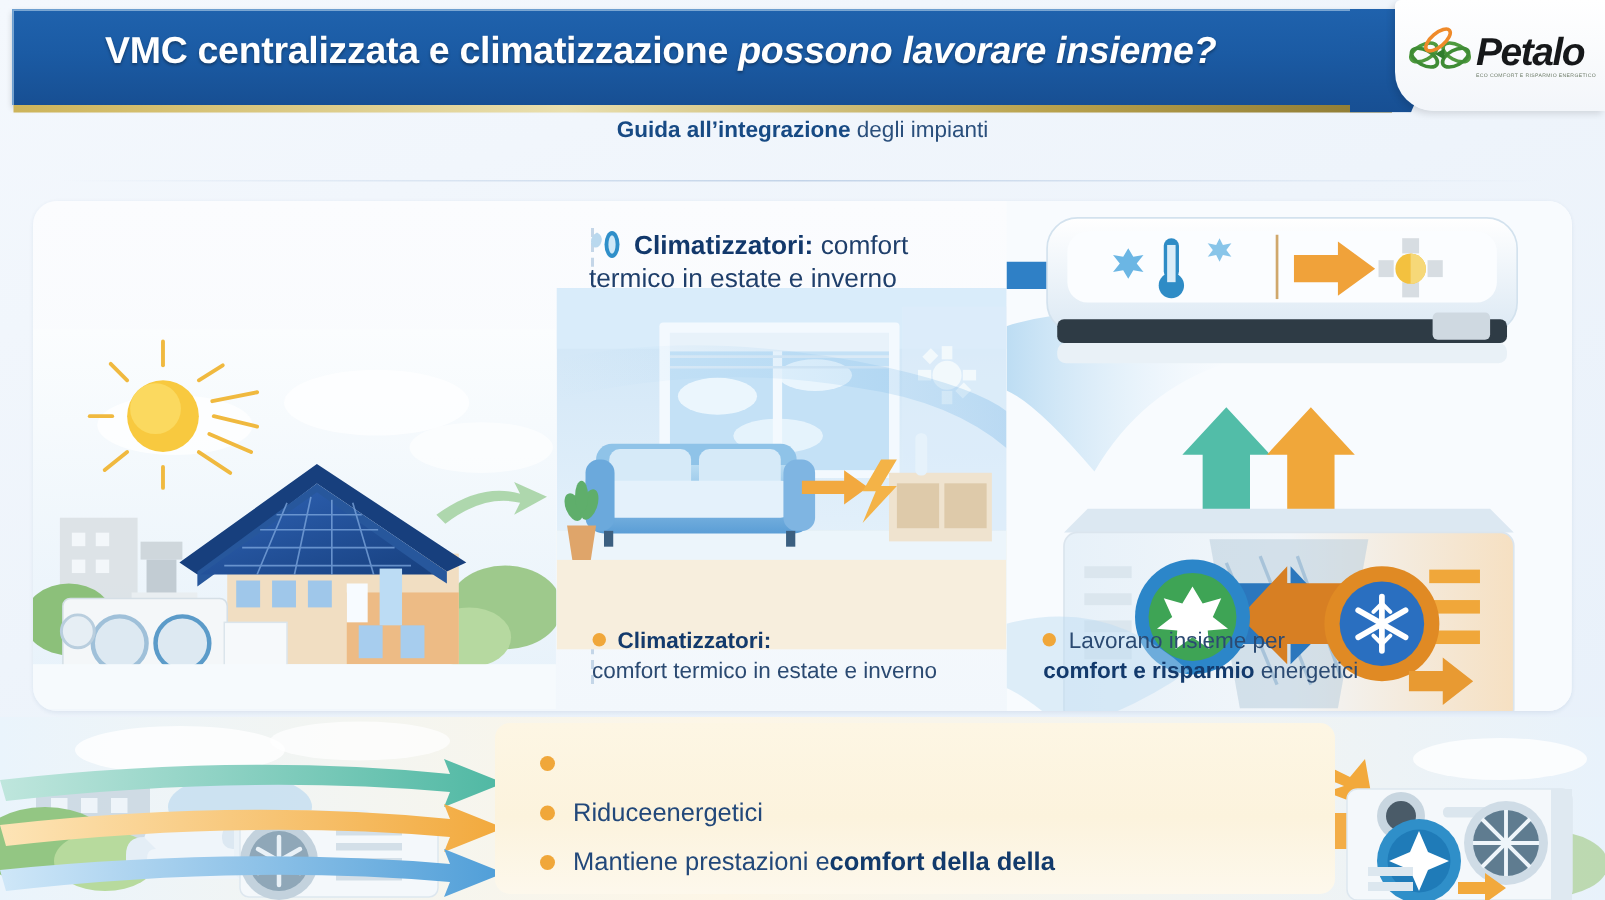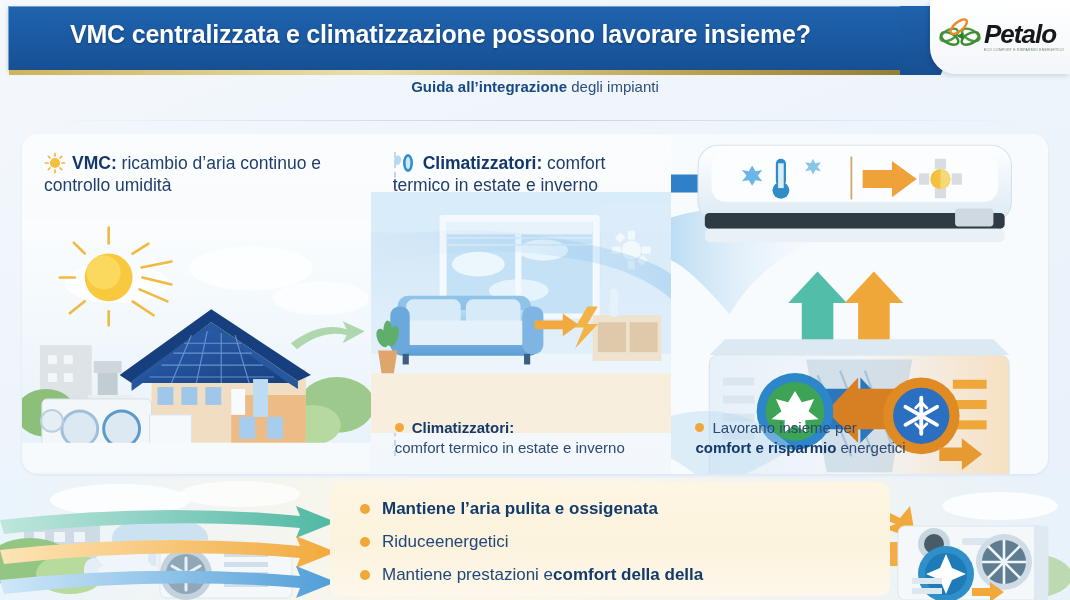--- a/index.html
+++ b/index.html
@@ -26,21 +26,21 @@
     position:absolute; left:900px; top:6px; width:70px; height:69px;
     background:linear-gradient(180deg,#1f62ad,#174f93);
     clip-path:polygon(0 0, 100% 0, 58% 100%, 0 100%);
   }
   .header-title{
     position:absolute; left:70px; top:20px; width:850px;
     color:#ffffff; font-size:25px; font-weight:bold;
     letter-spacing:-.2px; text-shadow:0 1px 2px rgba(0,0,0,.35);
     white-space:nowrap;
   }
-  .header-title .ital{ font-weight:bold; }
+  .header-title .ital{ font-style:italic; font-weight:bold; }
 
   .logo-plate{
     position:absolute; right:0px; top:0px; width:140px; height:74px;
     background:linear-gradient(180deg,#ffffff,#f3f6fa);
     border-bottom-left-radius:26px; border-top-left-radius:4px;
     box-shadow:-2px 2px 5px rgba(0,0,0,.12);
     display:flex; align-items:center; gap:2px; padding-left:8px;
   }
   .logo-mark{ width:44px; height:44px; flex:0 0 44px; }
   .logo-text{ display:flex; flex-direction:column; line-height:1; }
@@ -237,37 +237,20 @@
 
         <rect x="20" y="266" width="110" height="58" rx="5" fill="#f4f7f9" stroke="#d5dfe6"></rect>
         <circle cx="58" cy="296" r="18" fill="#dde9f2" stroke="#9fc0d9" stroke-width="3"></circle>
         <circle cx="100" cy="296" r="18" fill="#dde9f2" stroke="#5b9bc9" stroke-width="3"></circle>
         <circle cx="30" cy="288" r="11" fill="#e6eef4" stroke="#b9cede" stroke-width="2"></circle>
         <rect x="128" y="282" width="42" height="42" fill="#f6f9fb" stroke="#dbe5ec"></rect>
 
         <path d="M270 210 Q300 188 326 196 L322 188 L344 198 L322 210 L326 202 Q302 196 276 216 Z" fill="#a6d3a4" opacity=".9"></path>
         <rect x="0" y="310" width="350" height="30" fill="#f6fafd"></rect>
       </svg>
-      <div class="card-head">
-        <span class="head-icon">
-          <svg width="22" height="22" viewBox="0 0 22 22">
-            <g stroke="#f3b63c" stroke-width="1.7" stroke-linecap="round">
-              <line x1="11" y1="1.5" x2="11" y2="4"></line>
-                <line x1="11" y1="18" x2="11" y2="20.5"></line>
-              <line x1="1.5" y1="11" x2="4" y2="11"></line>
-                <line x1="18" y1="11" x2="20.5" y2="11"></line>
-              <line x1="4.3" y1="4.3" x2="6" y2="6"></line>
-                <line x1="16" y1="16" x2="17.7" y2="17.7"></line>
-              <line x1="4.3" y1="17.7" x2="6" y2="16"></line>
-                <line x1="16" y1="6" x2="17.7" y2="4.3"></line>
-            </g>
-            <circle cx="11" cy="11" r="5.1" fill="#f6bf3d"></circle>
-          </svg>
-        </span><b>VMC:</b><span> ricambio d’aria continuo e controllo umidità</span>
-      </div>
     </div>
 
     <div class="vdash vd1"></div>
 
     <div class="card c2">
       <svg class="ill" viewBox="0 0 342 340" preserveAspectRatio="none">
         <defs>
           <linearGradient id="wall2" x1="0" y1="0" x2="0" y2="1">
             <stop offset="0" stop-color="#cfe5f6"></stop>
               <stop offset="1" stop-color="#eaf4fc"></stop>
@@ -534,21 +517,20 @@
           <rect x="912" y="110" width="30" height="6"></rect>
         </g>
     </svg>
 
     <div class="bottom-plate"></div>
 
     <div class="bullets">
       <div class="bline">
         <span class="dot"></span>
         <span></span>
-          <b>Mantiene l’aria pulita e ossigenata</b>
           <span></span>
       </div>
       <div class="bline">
         <span class="dot"></span>
         <span>Riduce </span>
           <span> energetici</span>
       </div>
       <div class="bline">
         <span class="dot"></span>
         <span>Mantiene prestazioni e </span>

